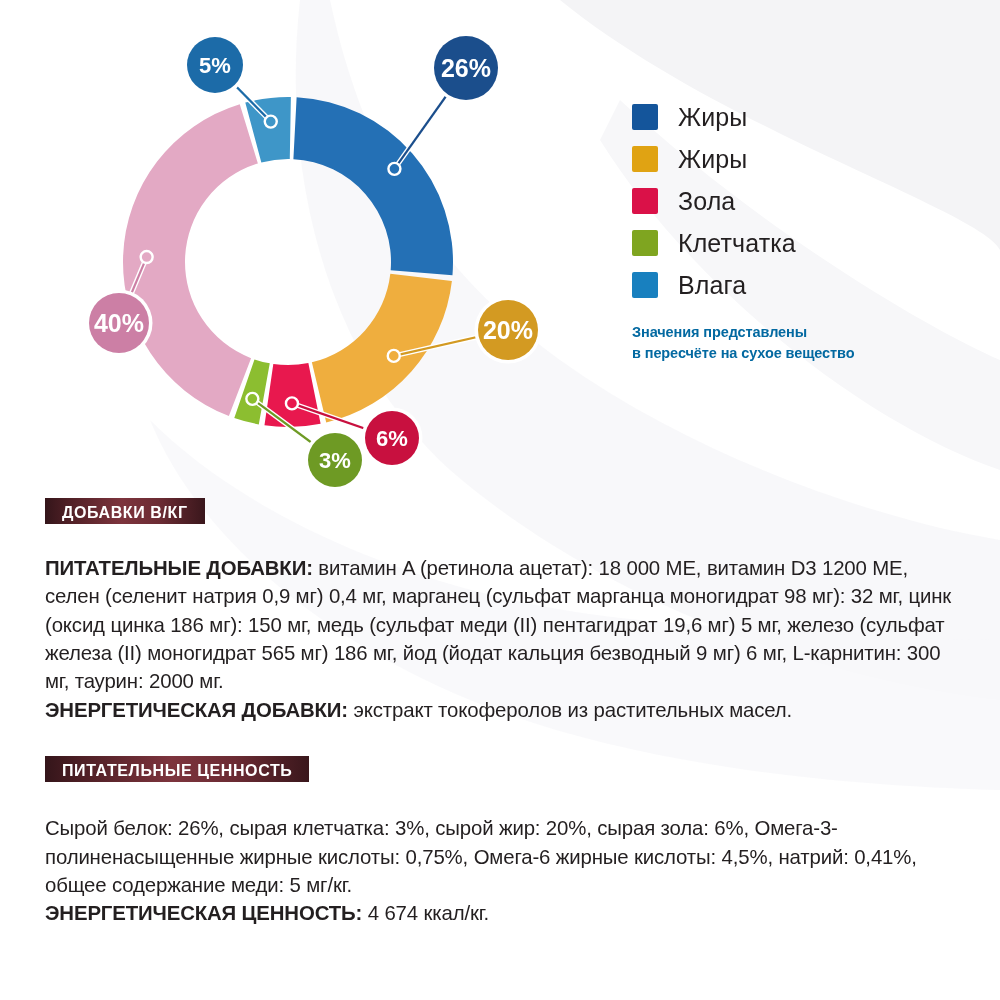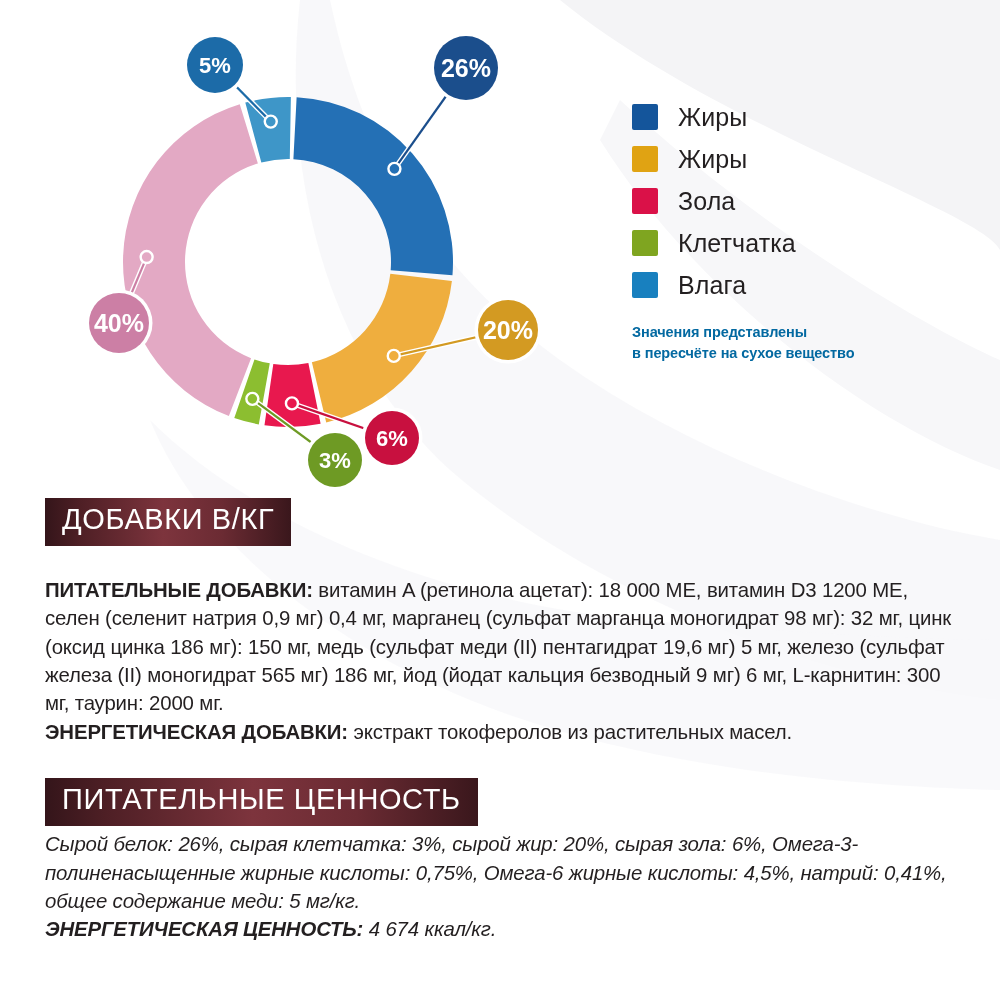--- a/index.html
+++ b/index.html
@@ -82,40 +82,40 @@
     padding: 0 45px;
   }
 
   .section-banner {
     display: inline-block;
     background: linear-gradient(to right,
                 #34151a 0%, #4e1f25 14%,
                 #7d343d 48%, #6b2b33 72%,
                 #3a171c 100%);
     color: #ffffff;
-    font-size: 29px;
-    font-weight: normal;
+    font-size: 16px;
+    font-weight: bold;
     letter-spacing: 0.6px;
-    padding: 7px 17px 12px 17px;
+    padding: 7px 17px 3px 17px;
     line-height: 1;
   }
 
   .body-text {
     font-size: 20.4px;
     line-height: 1.39;
     color: #231f20;
     margin-top: 30px;
     text-align: left;
     letter-spacing: -0.15px;
   }
   .body-text b { font-weight: bold; }
 
   #additives-banner-wrap { margin-top: 0; padding-top: 8px; }
   #nutrition-banner-wrap { margin-top: 32px; }
-  #nutrition-text { margin-top: 4px; font-style: italic; }
+  #nutrition-text { margin-top: 32px; }
 </style>
 </head>
 <body>
 
 <svg class="bg-layer" width="1000" height="1000" viewBox="0 0 1000 1000" aria-hidden="true">
   <defs>
     <linearGradient id="wmGrad" x1="0" y1="0" x2="1" y2="1">
       <stop offset="0%" stop-color="#f2f2f4"></stop>
       <stop offset="100%" stop-color="#fbfbfc"></stop>
     </linearGradient>

